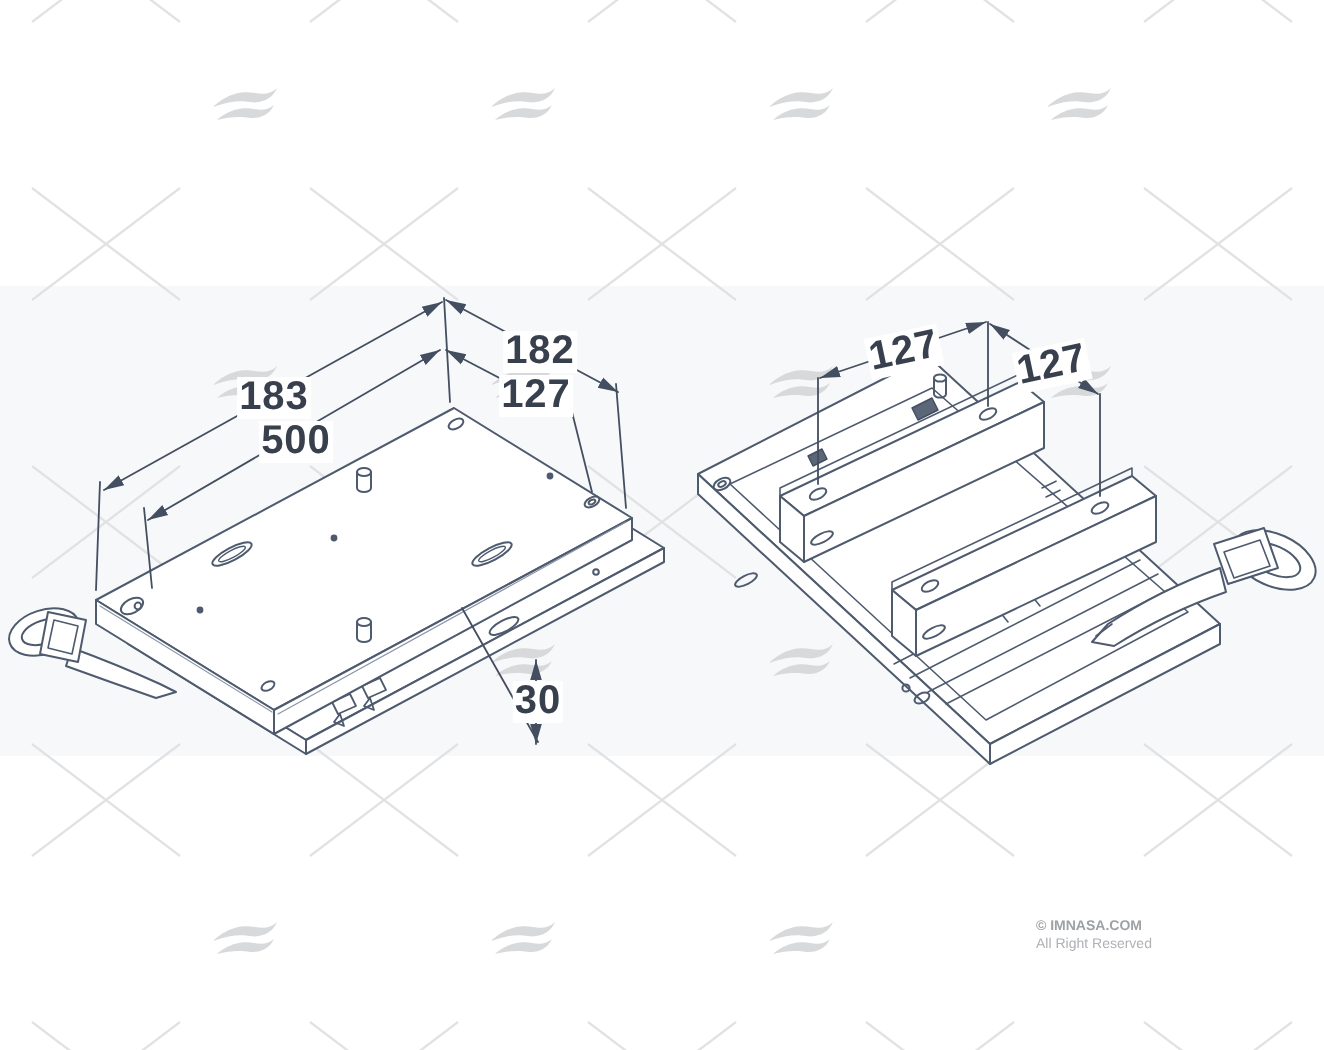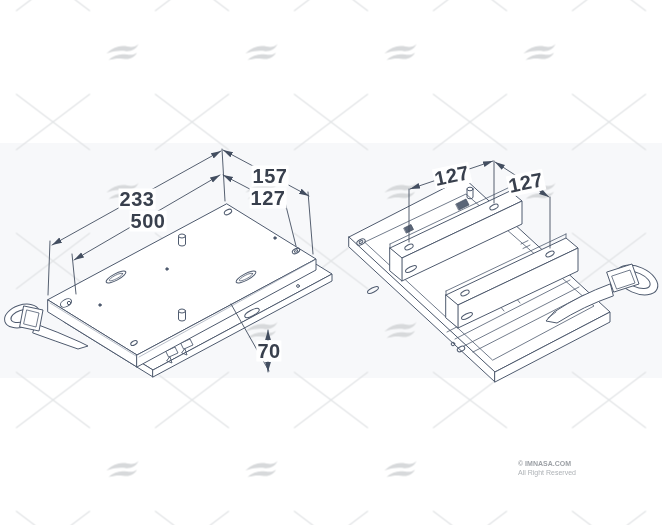--- a/index.html
+++ b/index.html
@@ -165,25 +165,25 @@
         <path d="M612,276 L630,270 L635,283 L617,289 Z" stroke-width="0.8"></path>
       </g>
       <g stroke="#434e60" stroke-width="0.9">
         <path d="M409,242 L409,189 M494,203 L494,161 M550,248 L550,197"></path>
         <path d="M410,189 L493,161" marker-start="url(#ahr)" marker-end="url(#ah)"></path>
         <path d="M495,162 L549,197" marker-start="url(#ahr)" marker-end="url(#ah)"></path>
       </g>
     </g>
   </svg>
 
-  <div class="dim" style="left:137px;top:199px">233</div>
+  <div class="dim" style="left:137px;top:199px">183</div>
   <div class="dim" style="left:148px;top:221px">500</div>
-  <div class="dim" style="left:270px;top:176px">157</div>
+  <div class="dim" style="left:270px;top:176px">182</div>
   <div class="dim" style="left:268px;top:198px">127</div>
-  <div class="dim" style="left:269px;top:351px">70</div>
+  <div class="dim" style="left:269px;top:351px">30</div>
   <div class="dim rot" style="left:452px;top:176px">127</div>
   <div class="dim rot" style="left:526px;top:183px">127</div>
 
   <div class="footer">
     <div>© IMNASA.COM</div>
     <div class="rights">All Right Reserved</div>
   </div>
 </div>
 
 </body></html>

